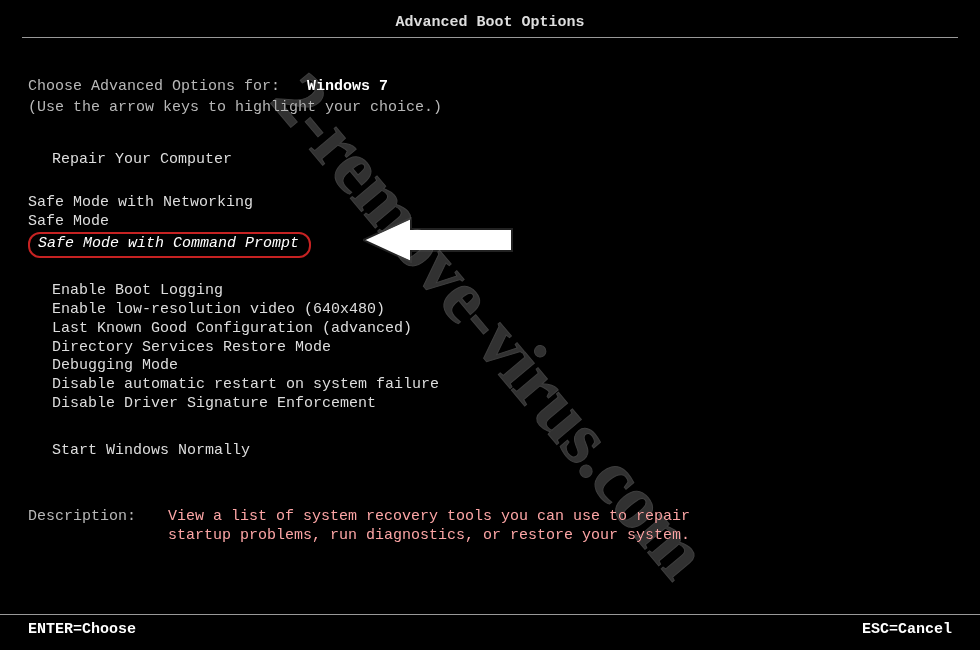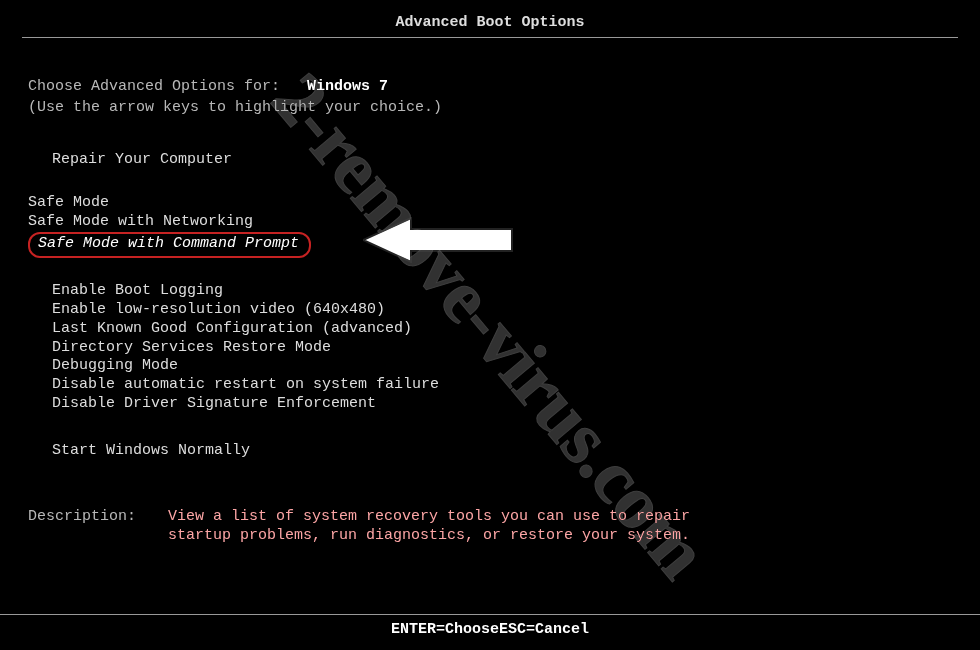--- a/index.html
+++ b/index.html
@@ -64,21 +64,21 @@
     gap: 32px;
   }
   .desc-label { white-space: nowrap; }
   .desc-text { color: #fca5a5; max-width: 560px; }
   .footer {
     position: absolute;
     left: 0; right: 0; bottom: 10px;
     border-top: 1px solid #999;
     padding: 6px 28px 0 28px;
     display: flex;
-    justify-content: center;
+    justify-content: space-between;
     color: #fff;
     font-weight: bold;
   }
   
   .arrow {
     position: absolute;
     left: 363px;
     top: 217px;
     width: 150px;
     height: 46px;
@@ -117,22 +117,22 @@
       <span>&nbsp;</span>
       <span class="os-name">Windows 7</span>
     </div>
     <div class="hint">(Use the arrow keys to highlight your choice.)</div>
 
     <div class="group">
       <div class="menu-item">Repair Your Computer</div>
     </div>
 
     <div class="menu menu-block">
+      <div class="menu-item">Safe Mode with Networking</div>
       <div class="menu-item">Safe Mode</div>
-      <div class="menu-item">Safe Mode with Networking</div>
       <div>
         <span class="highlighted menu-item">Safe Mode with Command Prompt</span>
       </div>
     </div>
 
     <div class="menu">
       <div class="menu-item">Enable Boot Logging</div>
       <div class="menu-item">Enable low-resolution video (640x480)</div>
       <div class="menu-item">Last Known Good Configuration (advanced)</div>
       <div class="menu-item">Directory Services Restore Mode</div>

